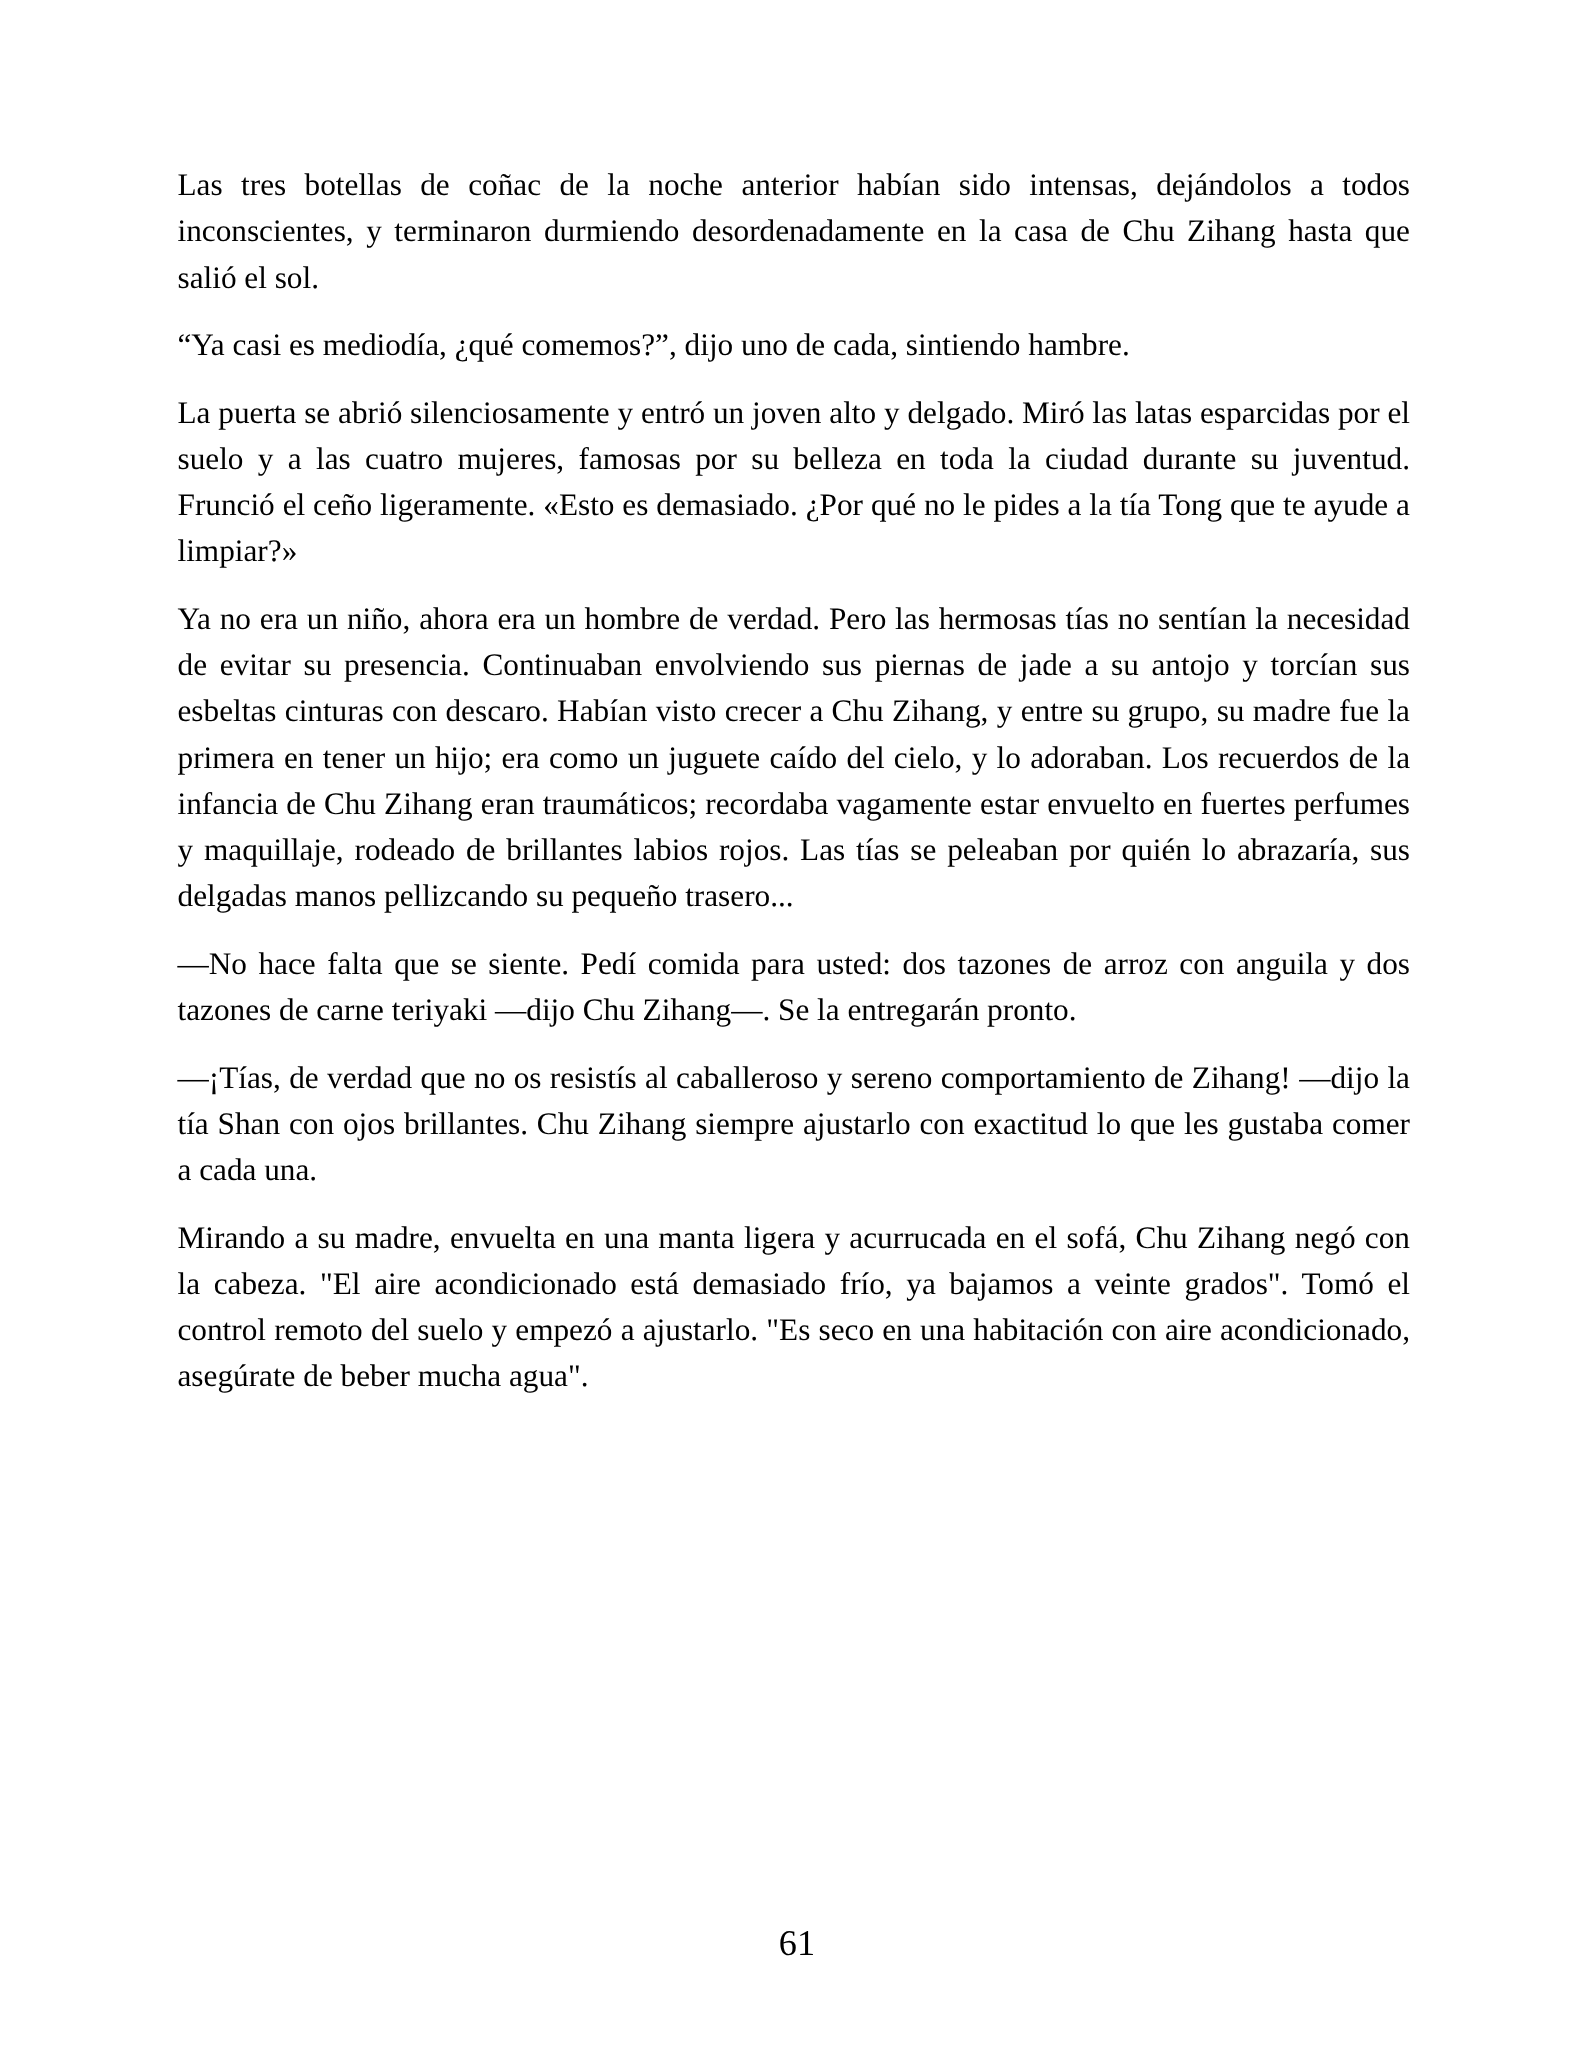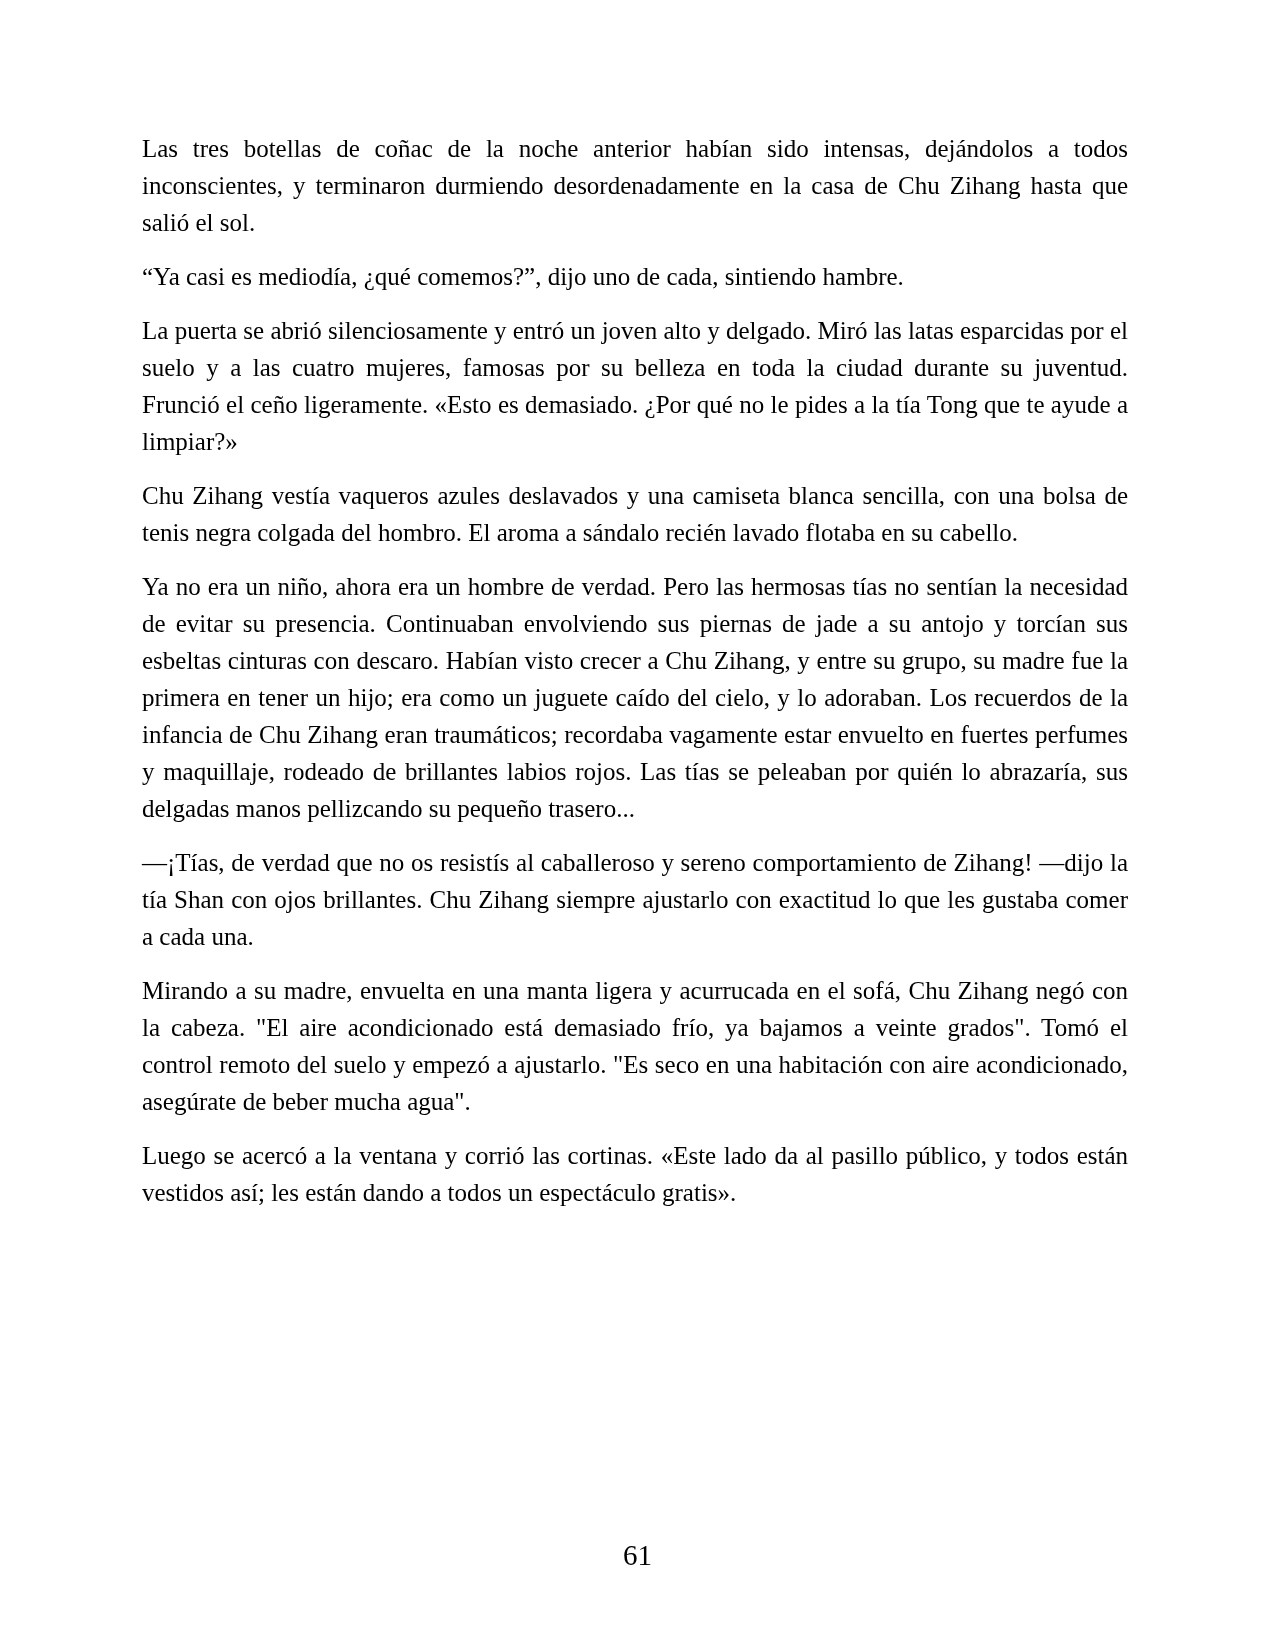--- a/index.html
+++ b/index.html
@@ -42,20 +42,19 @@
   }
 </style>
 </head>
 <body>
 
 <div class="sheet">
   <div class="text-block">
     <p>Las tres botellas de coñac de la noche anterior habían sido intensas, dejándolos a todos inconscientes, y terminaron durmiendo desordenadamente en la casa de Chu Zihang hasta que salió el sol.</p>
     <p>“Ya casi es mediodía, ¿qué comemos?”, dijo uno de cada, sintiendo hambre.</p>
     <p>La puerta se abrió silenciosamente y entró un joven alto y delgado. Miró las latas esparcidas por el suelo y a las cuatro mujeres, famosas por su belleza en toda la ciudad durante su juventud. Frunció el ceño ligeramente. «Esto es demasiado. ¿Por qué no le pides a la tía Tong que te ayude a limpiar?»</p>
-    <p>Chu Zihang vestía vaqueros azules deslavados y una camiseta blanca sencilla, con una bolsa de tenis negra colgada del hombro. El aroma a sándalo recién lavado flotaba en su cabello.</p>
     <p>Ya no era un niño, ahora era un hombre de verdad. Pero las hermosas tías no sentían la necesidad de evitar su presencia. Continuaban envolviendo sus piernas de jade a su antojo y torcían sus esbeltas cinturas con descaro. Habían visto crecer a Chu Zihang, y entre su grupo, su madre fue la primera en tener un hijo; era como un juguete caído del cielo, y lo adoraban. Los recuerdos de la infancia de Chu Zihang eran traumáticos; recordaba vagamente estar envuelto en fuertes perfumes y maquillaje, rodeado de brillantes labios rojos. Las tías se peleaban por quién lo abrazaría, sus delgadas manos pellizcando su pequeño trasero...</p>
+    <p>—No hace falta que se siente. Pedí comida para usted: dos tazones de arroz con anguila y dos tazones de carne teriyaki —dijo Chu Zihang—. Se la entregarán pronto.</p>
     <p>—¡Tías, de verdad que no os resistís al caballeroso y sereno comportamiento de Zihang! —dijo la tía Shan con ojos brillantes. Chu Zihang siempre ajustarlo con exactitud lo que les gustaba comer a cada una.</p>
     <p>Mirando a su madre, envuelta en una manta ligera y acurrucada en el sofá, Chu Zihang negó con la cabeza. "El aire acondicionado está demasiado frío, ya bajamos a veinte grados". Tomó el control remoto del suelo y empezó a ajustarlo. "Es seco en una habitación con aire acondicionado, asegúrate de beber mucha agua".</p>
-    <p>Luego se acercó a la ventana y corrió las cortinas. «Este lado da al pasillo público, y todos están vestidos así; les están dando a todos un espectáculo gratis».</p>
   </div>
   <div class="page-number">61</div>
 </div>
 
 </body></html>

